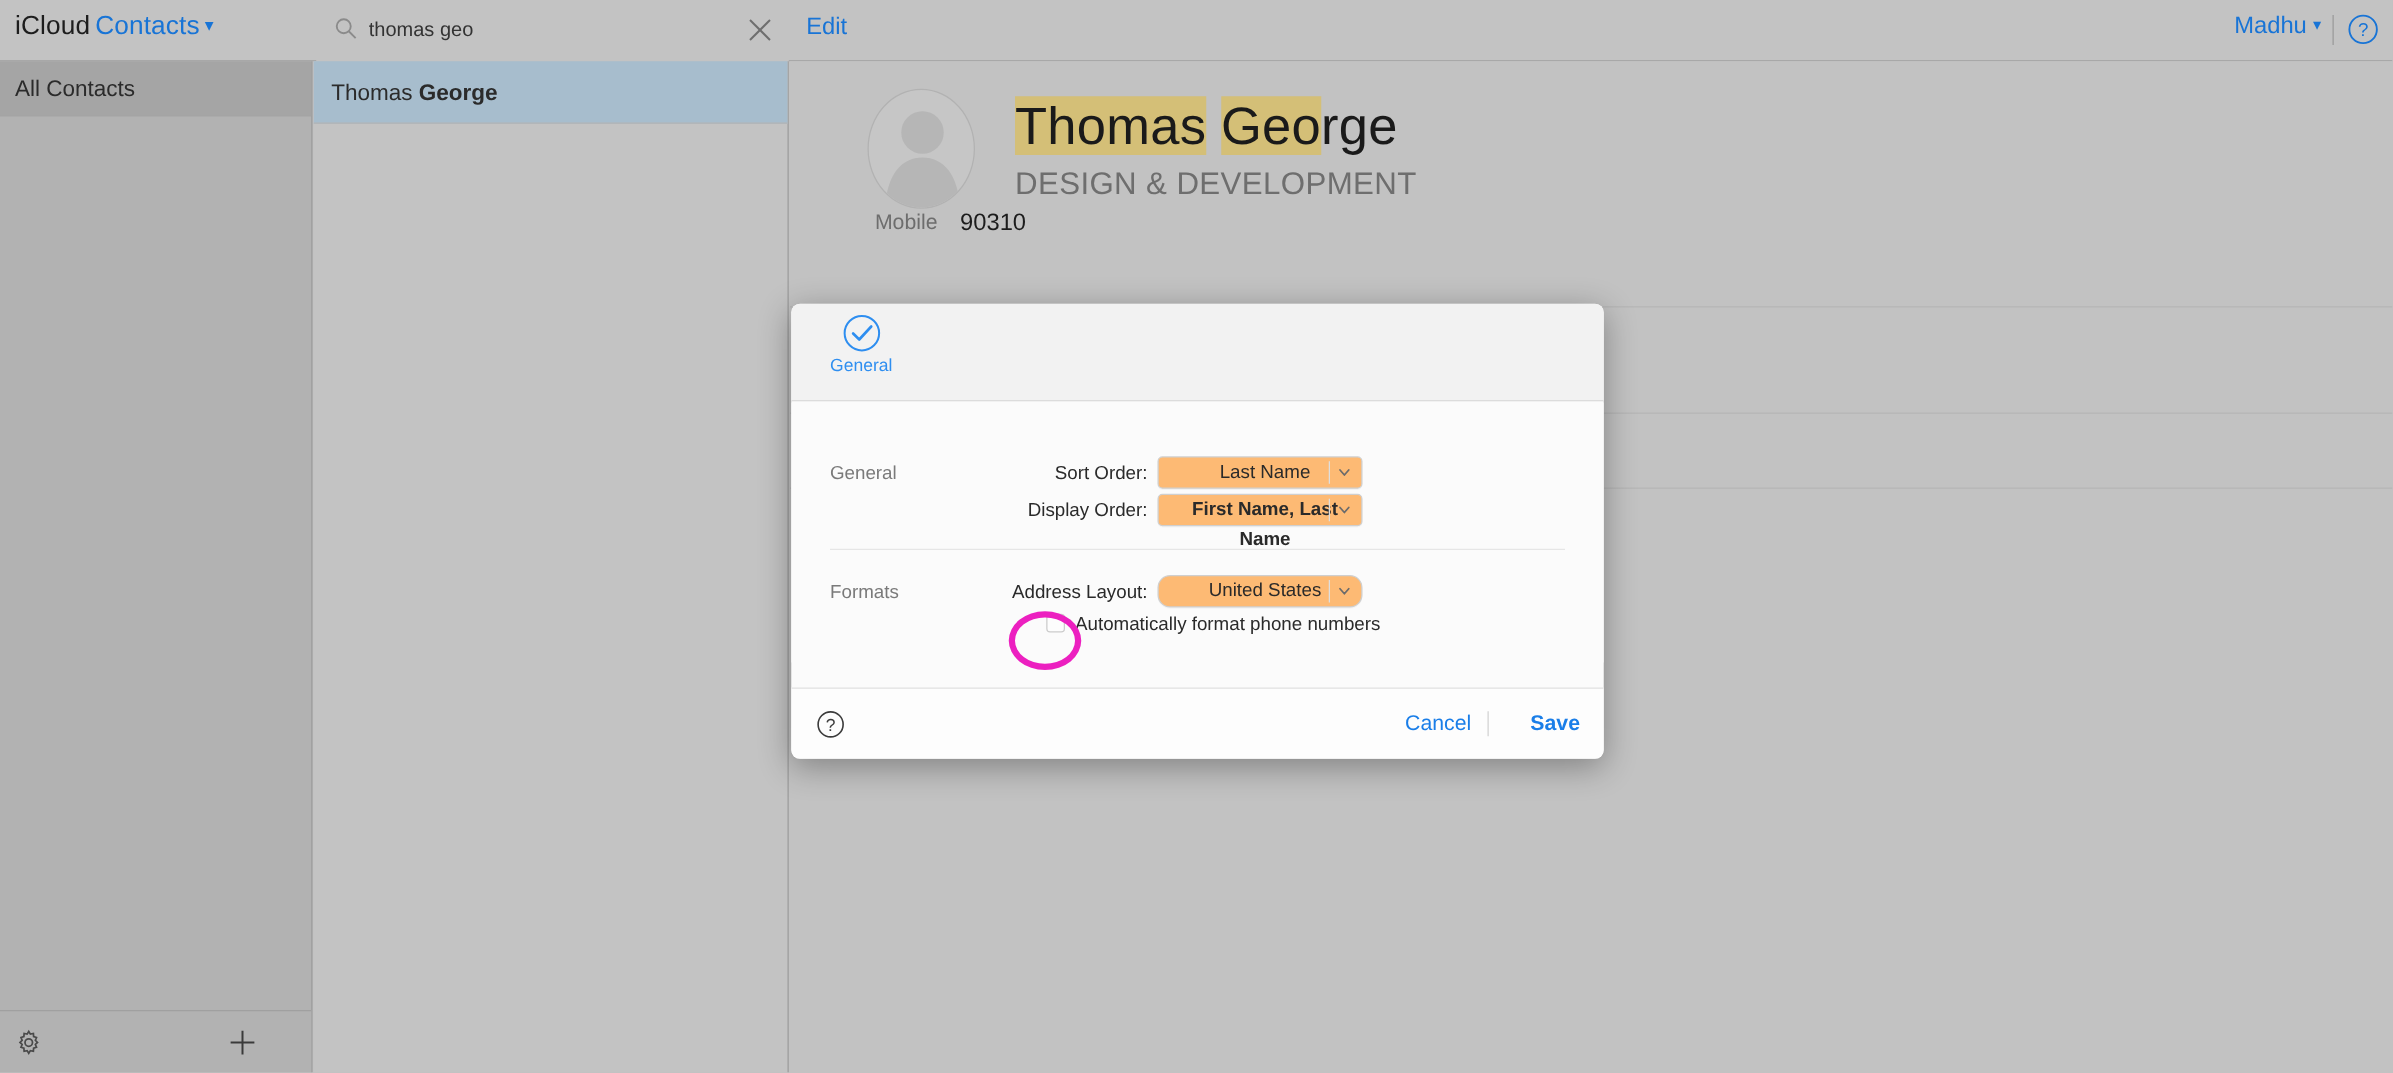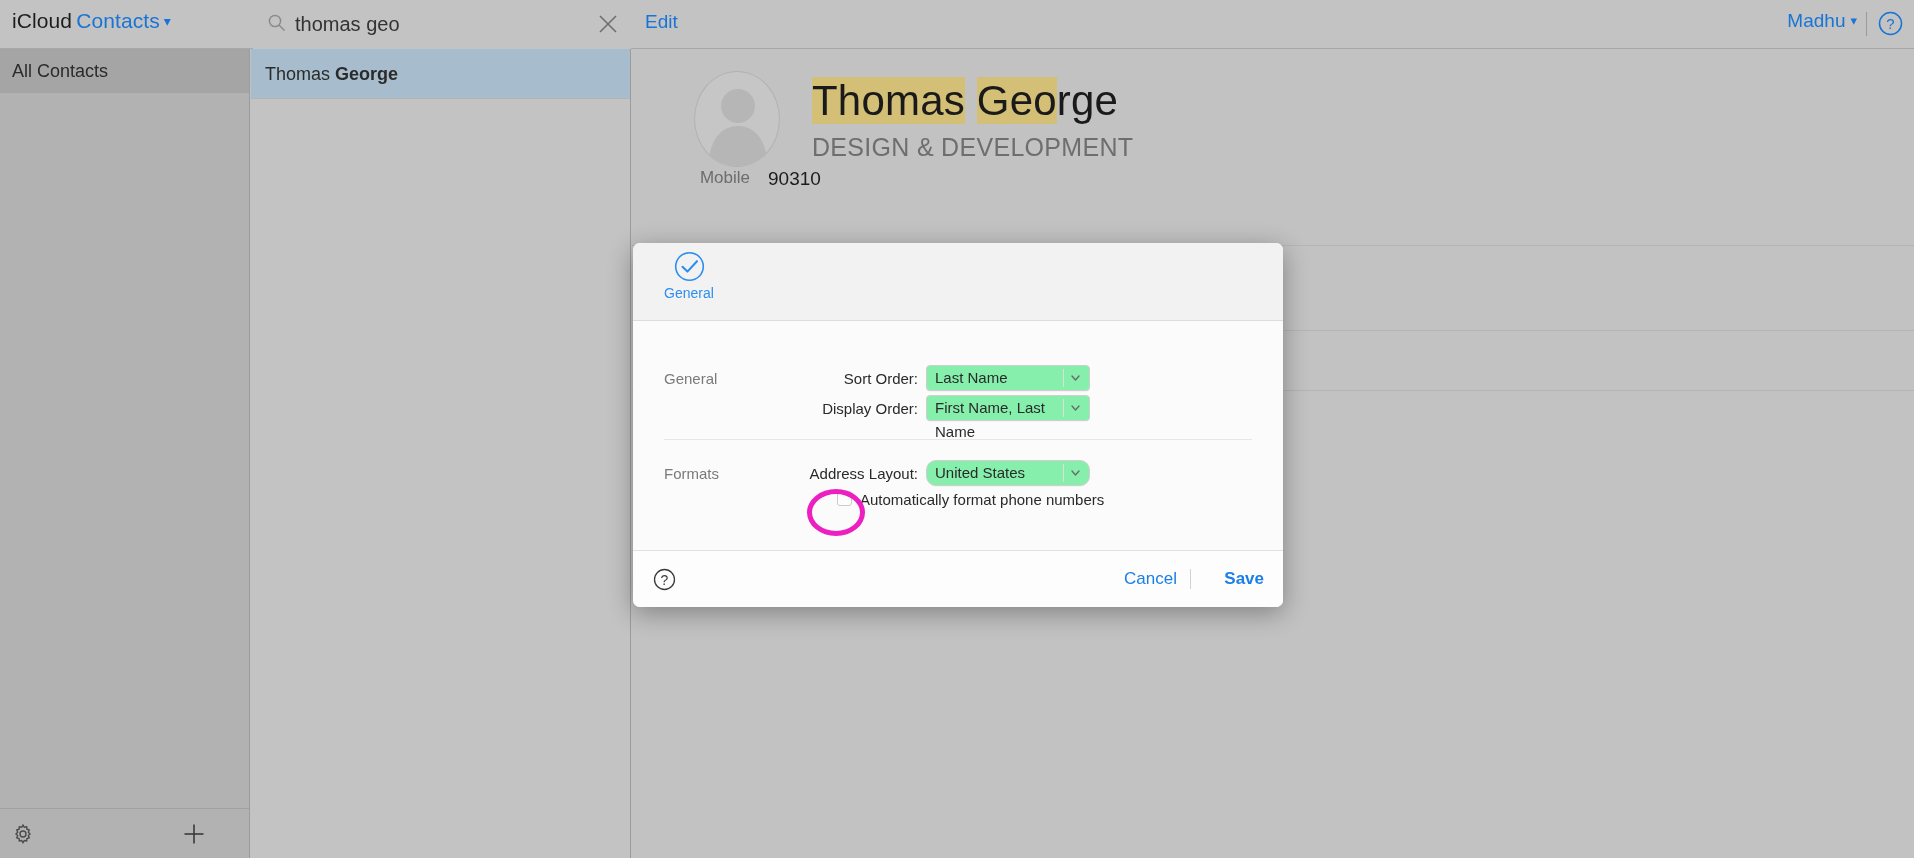--- a/index.html
+++ b/index.html
@@ -29,21 +29,21 @@
     position: absolute; left: 253px; top: 0; width: 378px; height: 49px;
     background: #c3c3c3;
   }
   .search-icon {
     position: absolute; left: 15px; top: 14px; width: 18px; height: 18px;
   }
   .search-input {
     position: absolute; left: 42px; top: 0; width: 290px; height: 49px;
     background: transparent; border: 0; outline: none;
     font-family: "Liberation Sans", sans-serif;
-    font-size: 20px; color: #333;
+    font-size: 16px; color: #333;
   }
   .search-input::placeholder { color: #787878; }
   .search-clear {
     position: absolute; right: 12px; top: 13px; width: 22px; height: 22px;
     cursor: pointer;
   }
 
   .edit-link {
     position: absolute; left: 645px; top: 11px;
     font-size: 19px; color: #1874d6; cursor: pointer;
@@ -155,27 +155,28 @@
     background: #fbfbfb;
   }
   .group-label {
     position: absolute; font-size: 15px; color: #7a7a7a;
   }
   .row-label {
     position: absolute; text-align: right; font-size: 15px; color: #2a2a2a;
   }
   .sel {
     position: absolute; height: 26px;
-    background: #86efac;
+    background: #fdba74;
     border: 1px solid #cfcfcf;
     border-radius: 4px;
     font-size: 15px; color: #2a2a2a;
     padding-left: 8px; line-height: 24px;
     cursor: pointer;
     box-shadow: 0 1px 0 rgba(0,0,0,.03);
+    text-align: center;
   }
   .sel .sep {
     position: absolute; right: 25px; top: 3px; width: 1px; height: 18px; background: #dedede;
   }
   .sel .chev {
     position: absolute; right: 7px; top: 4px; width: 13px; height: 16px;
   }
   .divider-soft {
     position: absolute; left: 31px; width: 588px; height: 1px; background: #e6e6e6;
   }
@@ -312,21 +313,21 @@
       <div class="row-label" style="left:60px; top:48px; width:225px;">Sort Order:</div>
       <div class="sel" style="left:293px; top:43px; width:164px;">
         <span>Last Name</span>
         <span class="sep"></span>
         <svg class="chev" viewBox="0 0 13 16">
           <path d="M3 6 L6.5 10 L10 6" fill="none" stroke="#6b6b6b" stroke-width="1.4" stroke-linecap="round" stroke-linejoin="round"></path>
         </svg>
       </div>
 
       <div class="row-label" style="left:60px; top:78px; width:225px;">Display Order:</div>
-      <div class="sel" style="left:293px; top:73px; width:164px;">
+      <div class="sel" style="left:293px; top:73px; width:164px;font-weight:bold;">
         <span>First Name, Last Name</span>
         <span class="sep"></span>
         <svg class="chev" viewBox="0 0 13 16">
           <path d="M3 6 L6.5 10 L10 6" fill="none" stroke="#6b6b6b" stroke-width="1.4" stroke-linecap="round" stroke-linejoin="round"></path>
         </svg>
       </div>
 
       <div class="divider-soft" style="top:117px;"></div>
 
       <div class="group-label" style="left:31px; top:143px;">Formats</div>

